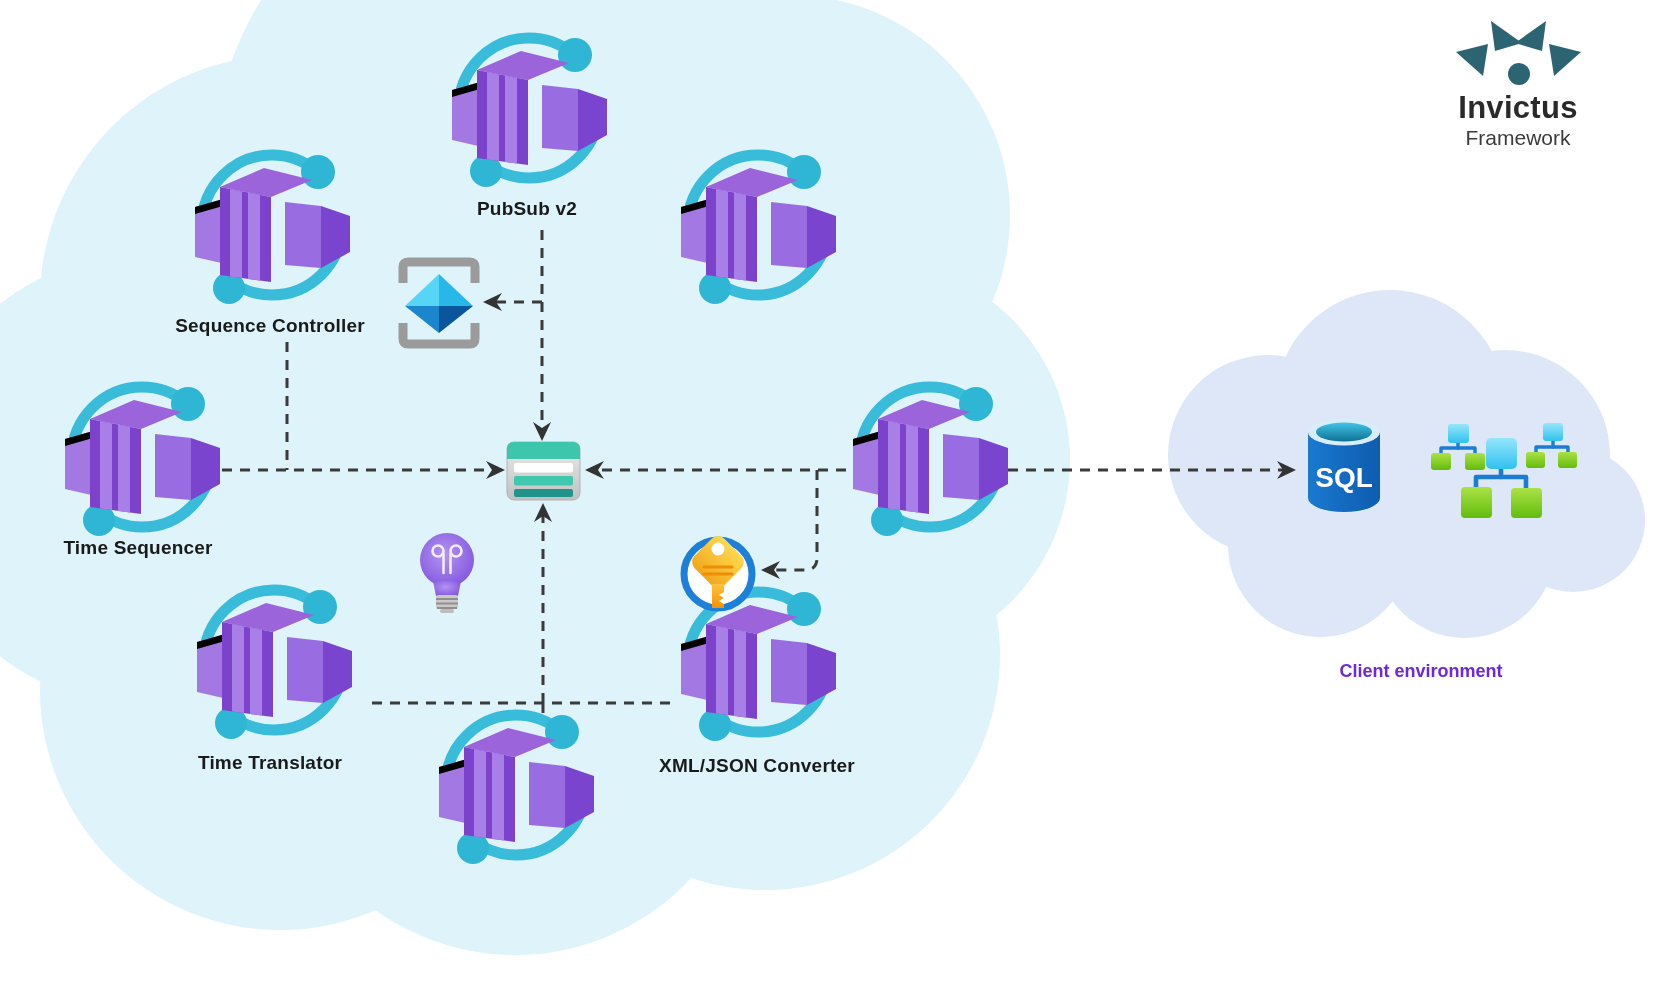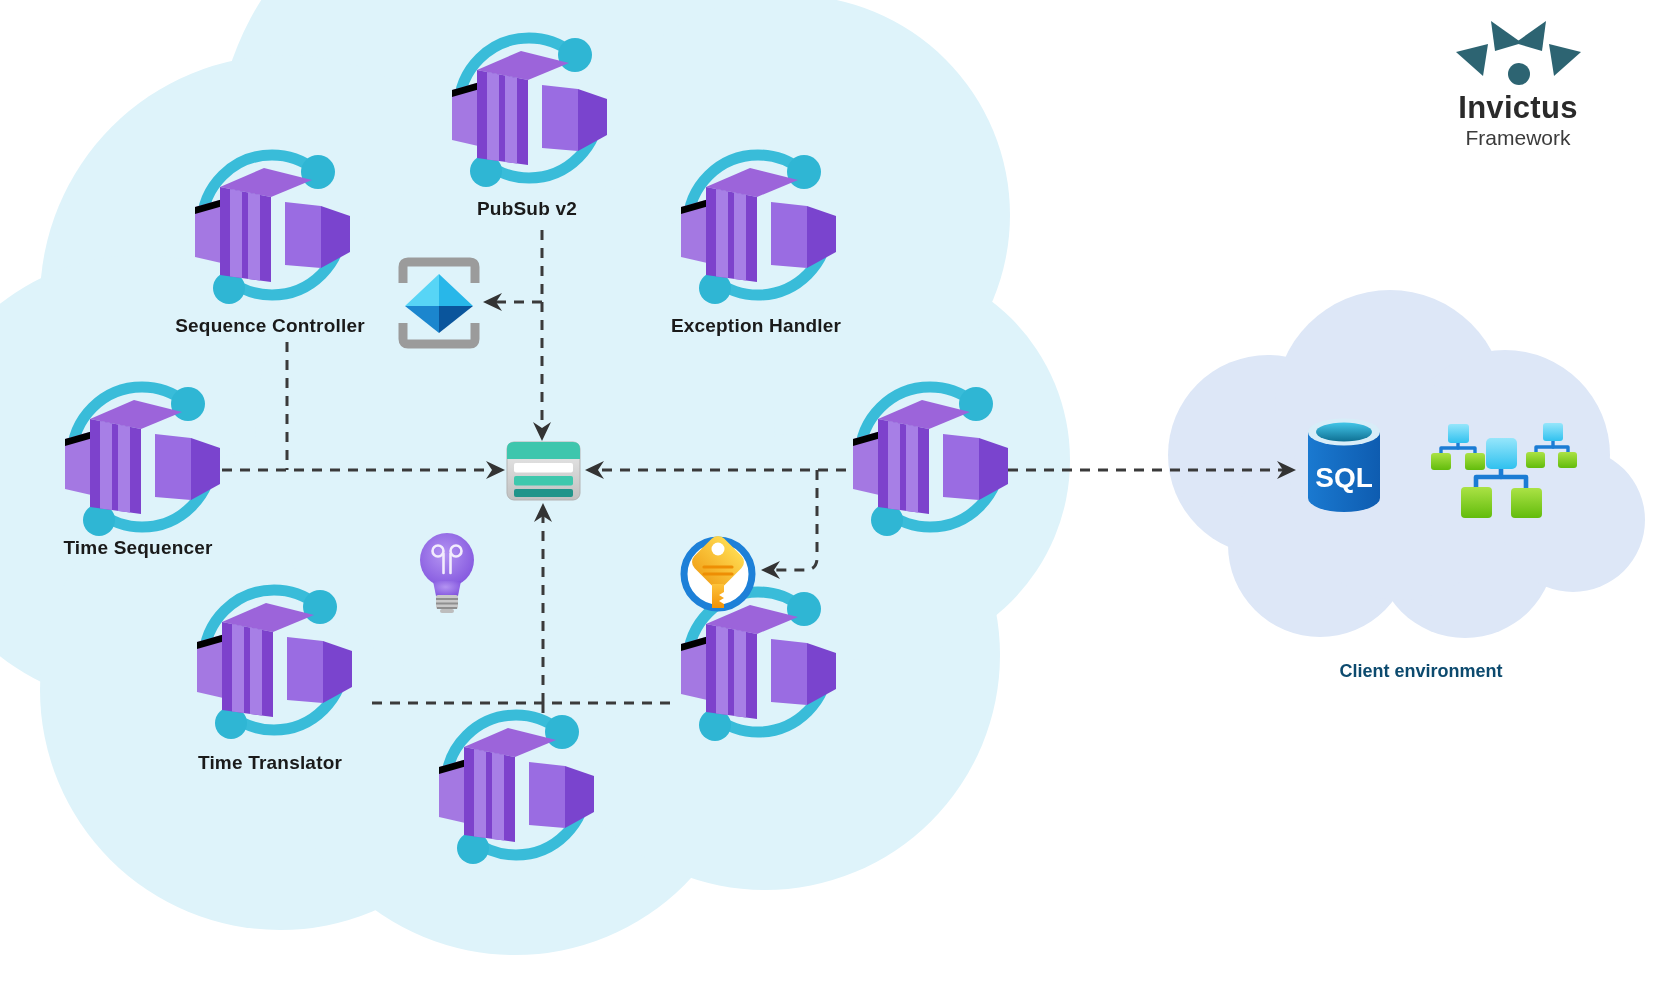--- a/index.html
+++ b/index.html
@@ -2,21 +2,21 @@
 <html><head>
 <meta charset="utf-8">
 <style>
   html,body{margin:0;padding:0;background:#ffffff;}
   .stage{position:relative;width:1655px;height:983px;background:#ffffff;overflow:hidden;
          font-family:"Liberation Sans",sans-serif;}
   .stage svg.scene{position:absolute;left:0;top:0;}
   .node-label{position:absolute;width:320px;margin-left:-160px;text-align:center;
               font-size:19px;font-weight:700;color:#1a1a1a;letter-spacing:.2px;}
   .client-label{position:absolute;width:360px;margin-left:-180px;text-align:center;
-                font-size:18px;font-weight:700;color:#0c4a6e;}
+                font-size:18px;font-weight:700;color:#6d28d9;}
   .brand{position:absolute;width:300px;margin-left:-150px;text-align:center;
          font-size:31px;font-weight:800;color:#2a2a2a;letter-spacing:.3px;}
   .brand-sub{position:absolute;width:300px;margin-left:-150px;text-align:center;
              font-size:21px;font-weight:400;color:#3c3c3c;}
 </style>
 </head>
 <body>
 
 <div class="stage">
 
@@ -211,21 +211,21 @@
     <polygon points="1491,21 1522,43 1495,51"></polygon>
     <polygon points="1546,21 1515,43 1542,51"></polygon>
     <polygon points="1456,52 1488,44 1483,76"></polygon>
     <polygon points="1581,52 1549,44 1554,76"></polygon>
     <circle cx="1519" cy="74" r="11"></circle>
   </g>
 </svg>
 
   <div class="node-label" style="left:527px;top:198px">PubSub v2</div>
   <div class="node-label" style="left:270px;top:315px">Sequence Controller</div>
-  <div class="node-label" style="left:756px;top:315px">Exception Handler</div>
   <div class="node-label" style="left:138px;top:537px">Time Sequencer</div>
   <div class="node-label" style="left:270px;top:752px">Time Translator</div>
+  <div class="node-label" style="left:757px;top:755px">XML/JSON Converter</div>
 
   <div class="client-label" style="left:1421px;top:661px">Client environment</div>
 
   <div class="brand" style="left:1518px;top:90px">Invictus</div>
   <div class="brand-sub" style="left:1518px;top:126px">Framework</div>
 </div>
 
 </body></html>

